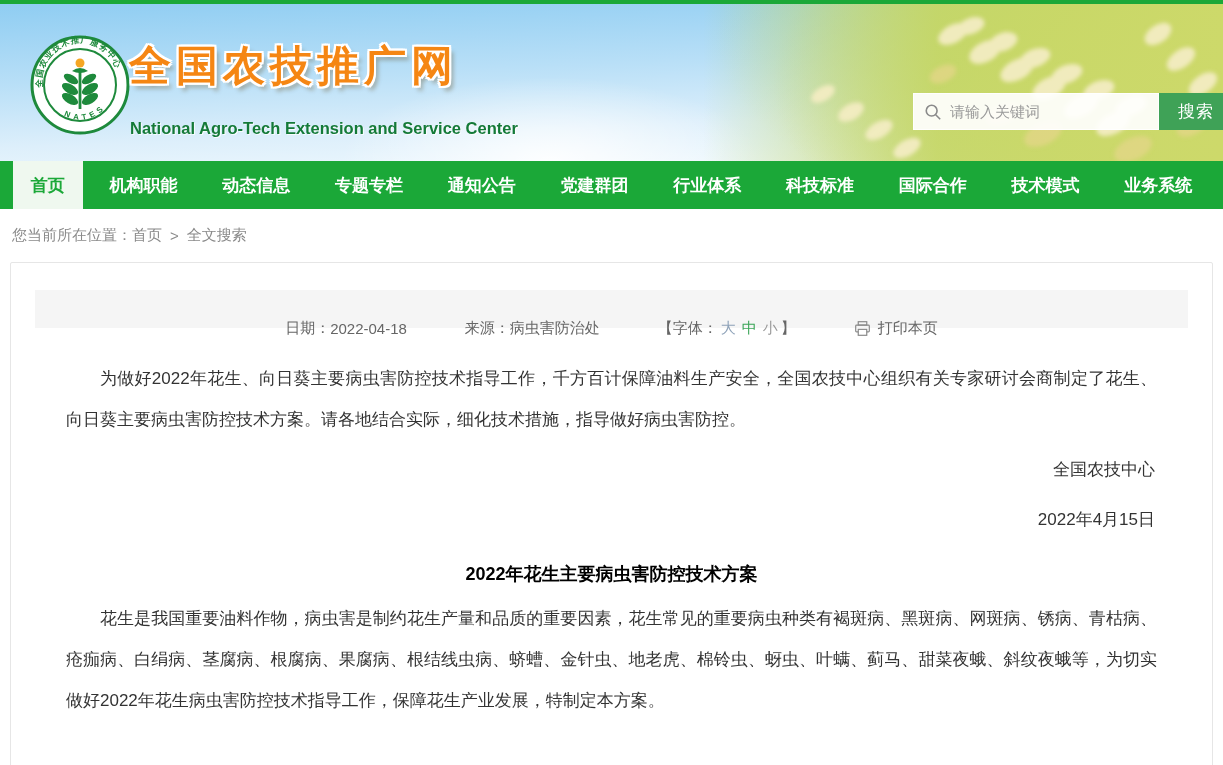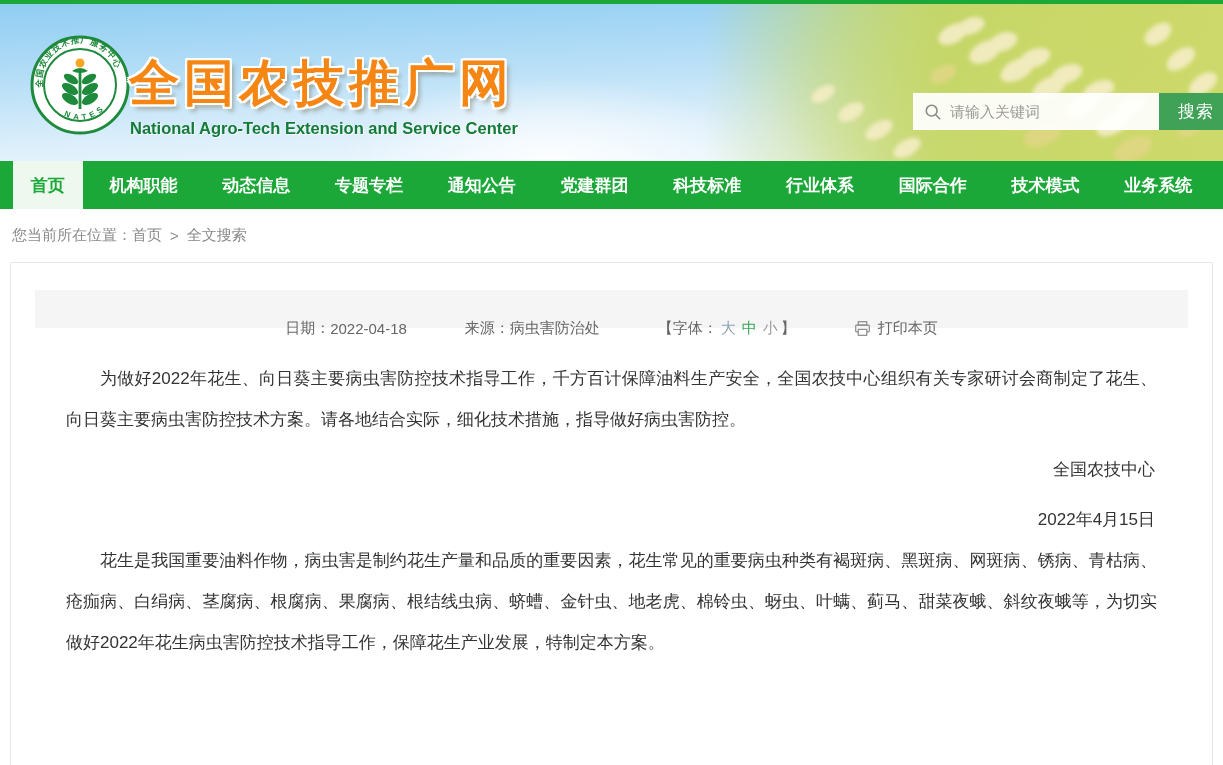--- a/index.html
+++ b/index.html
@@ -15,24 +15,24 @@
       radial-gradient(ellipse 420px 200px at 98% 85%, rgba(244,238,190,.95) 0%, rgba(244,238,190,0) 70%),
       radial-gradient(ellipse 500px 260px at 88% 20%, rgba(223,228,140,.9) 0%, rgba(223,228,140,0) 72%),
       radial-gradient(ellipse 600px 300px at 100% 50%, rgba(197,213,98,.95) 0%, rgba(197,213,98,0) 75%),
       radial-gradient(ellipse 300px 120px at 45% 100%, rgba(255,255,255,.9) 0%, rgba(255,255,255,0) 70%),
       linear-gradient(178deg, #8fcdf2 0%, #b8dff7 40%, #ddeffb 72%, #f2fafe 100%);
     overflow:hidden; }
   .grainsvg { position:absolute; right:0; top:0; height:157px; width:520px; }
 
   .logo-wrap { position:absolute; left:30px; top:30px; width:100px; height:102px; }
 
-  .site-title { position:absolute; left:129px; top:34px; font-size:50px; font-weight:bold;
+  .site-title { position:absolute; left:129px; top:34px; font-size:42px; font-weight:bold;
     letter-spacing:5px; color:#f58613; white-space:nowrap;
     text-shadow:-2px -2px 0 #fff, 2px -2px 0 #fff, -2px 2px 0 #fff, 2px 2px 0 #fff,
-      0 -2px 0 #fff, 0 2px 0 #fff, -2px 0 0 #fff, 2px 0 0 #fff, 4px 5px 4px rgba(90,60,10,.35);margin-top:12px; }
+      0 -2px 0 #fff, 0 2px 0 #fff, -2px 0 0 #fff, 2px 0 0 #fff, 4px 5px 4px rgba(90,60,10,.35); }
   .site-subtitle { position:absolute; left:130px; top:98px; font-size:16.5px; font-weight:bold;
     color:#147a38; white-space:nowrap; text-shadow:1px 1px 0 rgba(255,255,255,.8);margin-top:17px; }
 
   .search-box { position:absolute; left:913px; top:89px; width:320px; height:37px; display:flex; }
   .search-input-wrap { flex:1; background:rgba(255,255,255,.92); display:flex; align-items:center;
     padding:0 10px; border:1px solid rgba(255,255,255,.95); }
   .search-input { border:none; outline:none; background:transparent; width:100%;
     font-size:15px; color:#333; font-family:inherit; }
   .search-input::placeholder { color:#9a9a9a; }
   .mag-icon { width:18px; height:18px; margin-right:8px; flex:0 0 auto; }
@@ -166,22 +166,22 @@
   </div>
 </div>
 
 <div class="nav">
   <div class="nav-item active">首页</div>
   <div class="nav-item">机构职能</div>
   <div class="nav-item">动态信息</div>
   <div class="nav-item">专题专栏</div>
   <div class="nav-item">通知公告</div>
   <div class="nav-item">党建群团</div>
+  <div class="nav-item">行业体系</div>
   <div class="nav-item">科技标准</div>
-  <div class="nav-item">行业体系</div>
   <div class="nav-item">国际合作</div>
   <div class="nav-item">技术模式</div>
   <div class="nav-item">业务系统</div>
 </div>
 
 <div class="breadcrumb">
   <span>您当前所在位置：</span>
   <a>首页</a>
   <span class="crumb-sep">&gt;</span>
   <a>全文搜索</a>
@@ -212,15 +212,16 @@
         <rect x="5" y="11" width="10" height="7" fill="#fff" stroke="#8a8a8a" stroke-width="1.4"></rect>
       </svg>
       <span>打印本页</span>
     </div>
   </div>
 
   <div class="article-body">
     <p class="para">为做好2022年花生、向日葵主要病虫害防控技术指导工作，千方百计保障油料生产安全，全国农技中心组织有关专家研讨会商制定了花生、向日葵主要病虫害防控技术方案。请各地结合实际，细化技术措施，指导做好病虫害防控。</p>
     <p class="sig-line">全国农技中心</p>
     <p class="sig-line">2022年4月15日</p>
+    <h2 class="subheading">2022年花生主要病虫害防控技术方案</h2>
     <p class="para">花生是我国重要油料作物，病虫害是制约花生产量和品质的重要因素，花生常见的重要病虫种类有褐斑病、黑斑病、网斑病、锈病、青枯病、疮痂病、白绢病、茎腐病、根腐病、果腐病、根结线虫病、蛴螬、金针虫、地老虎、棉铃虫、蚜虫、叶螨、蓟马、甜菜夜蛾、斜纹夜蛾等，为切实做好2022年花生病虫害防控技术指导工作，保障花生产业发展，特制定本方案。</p>
   </div>
 </div>
 
 </body></html>

